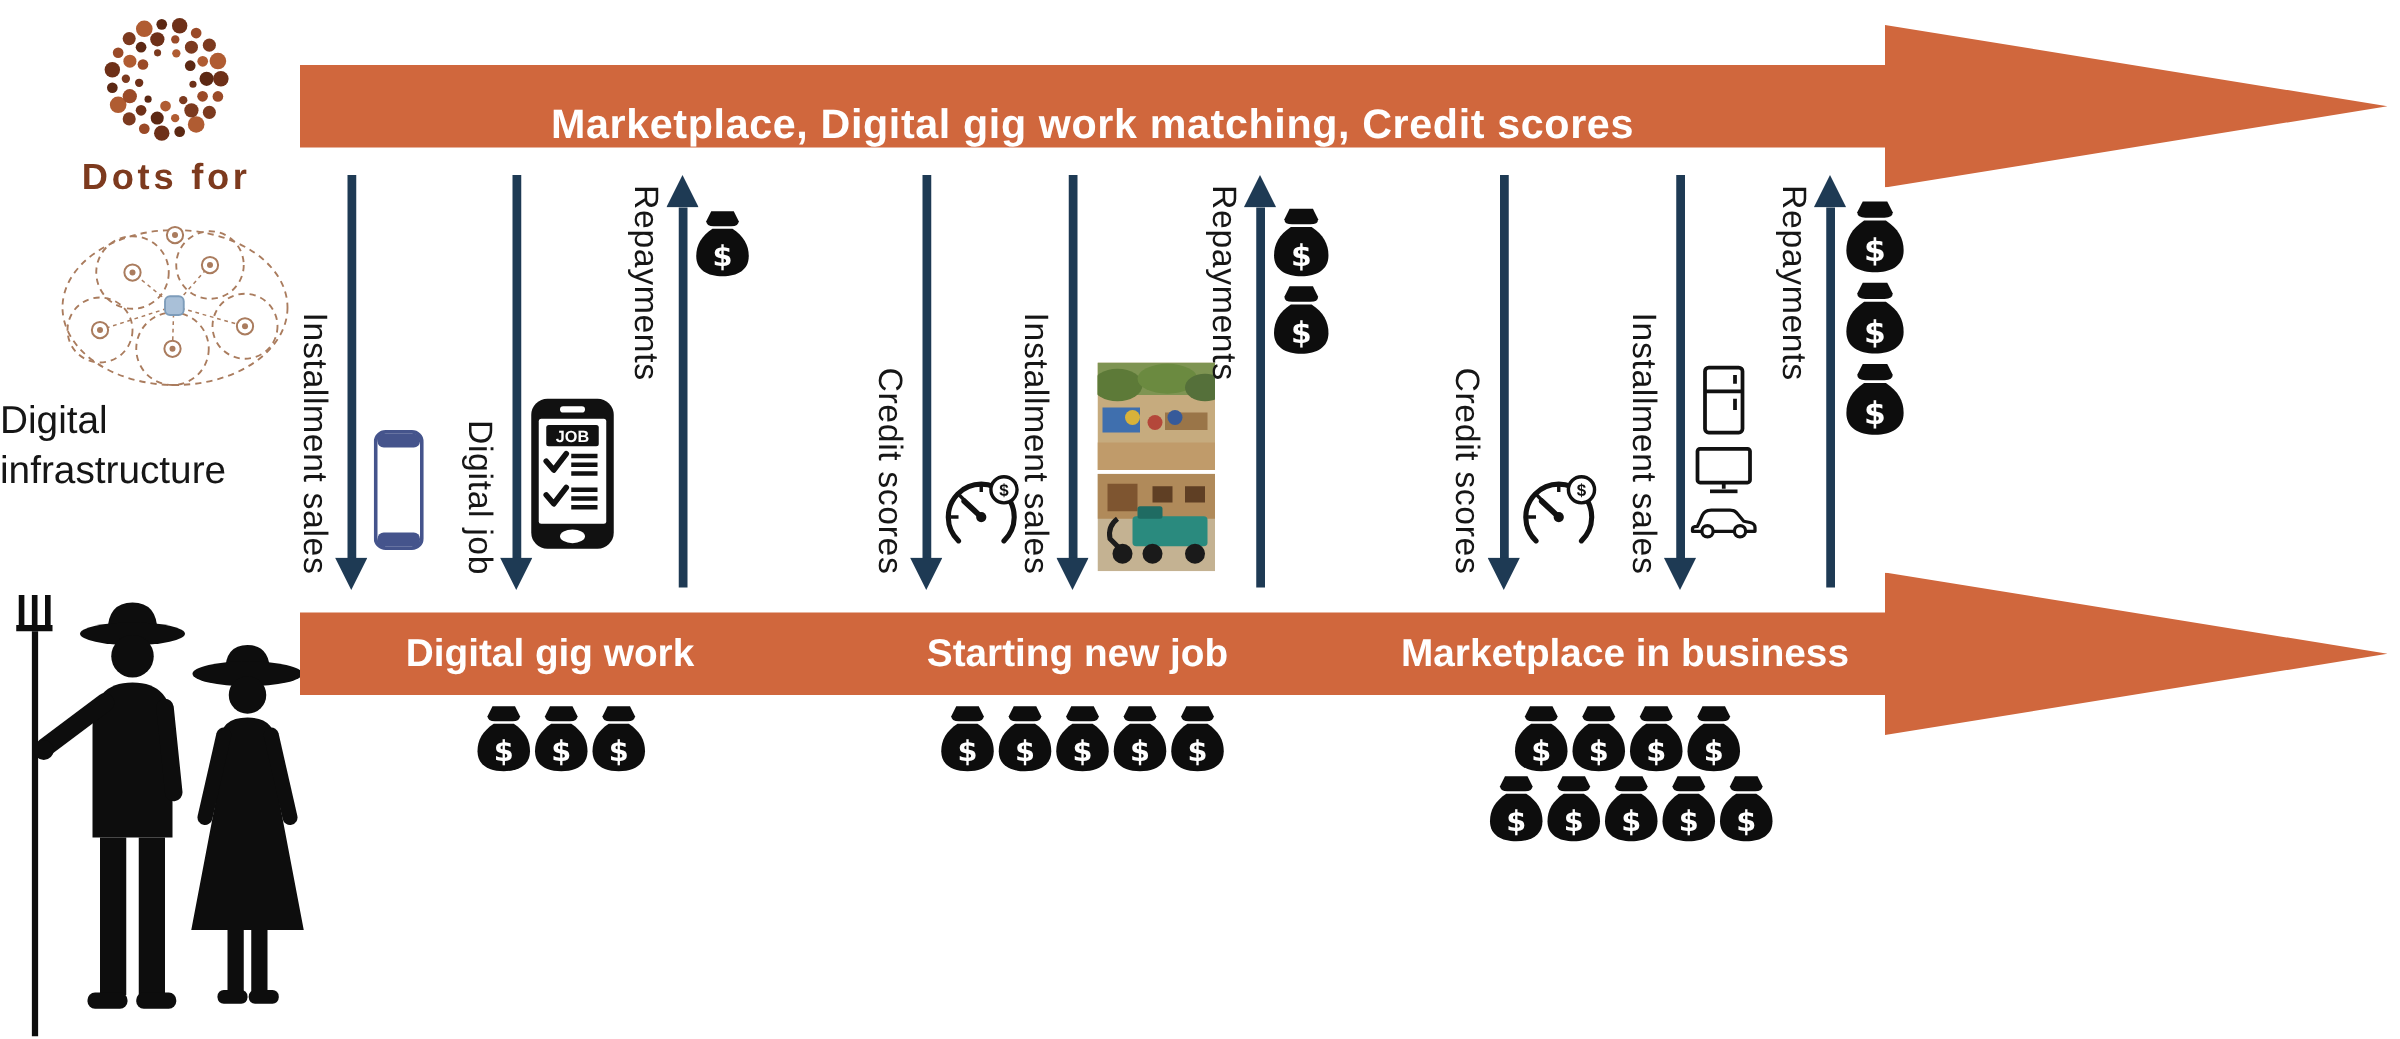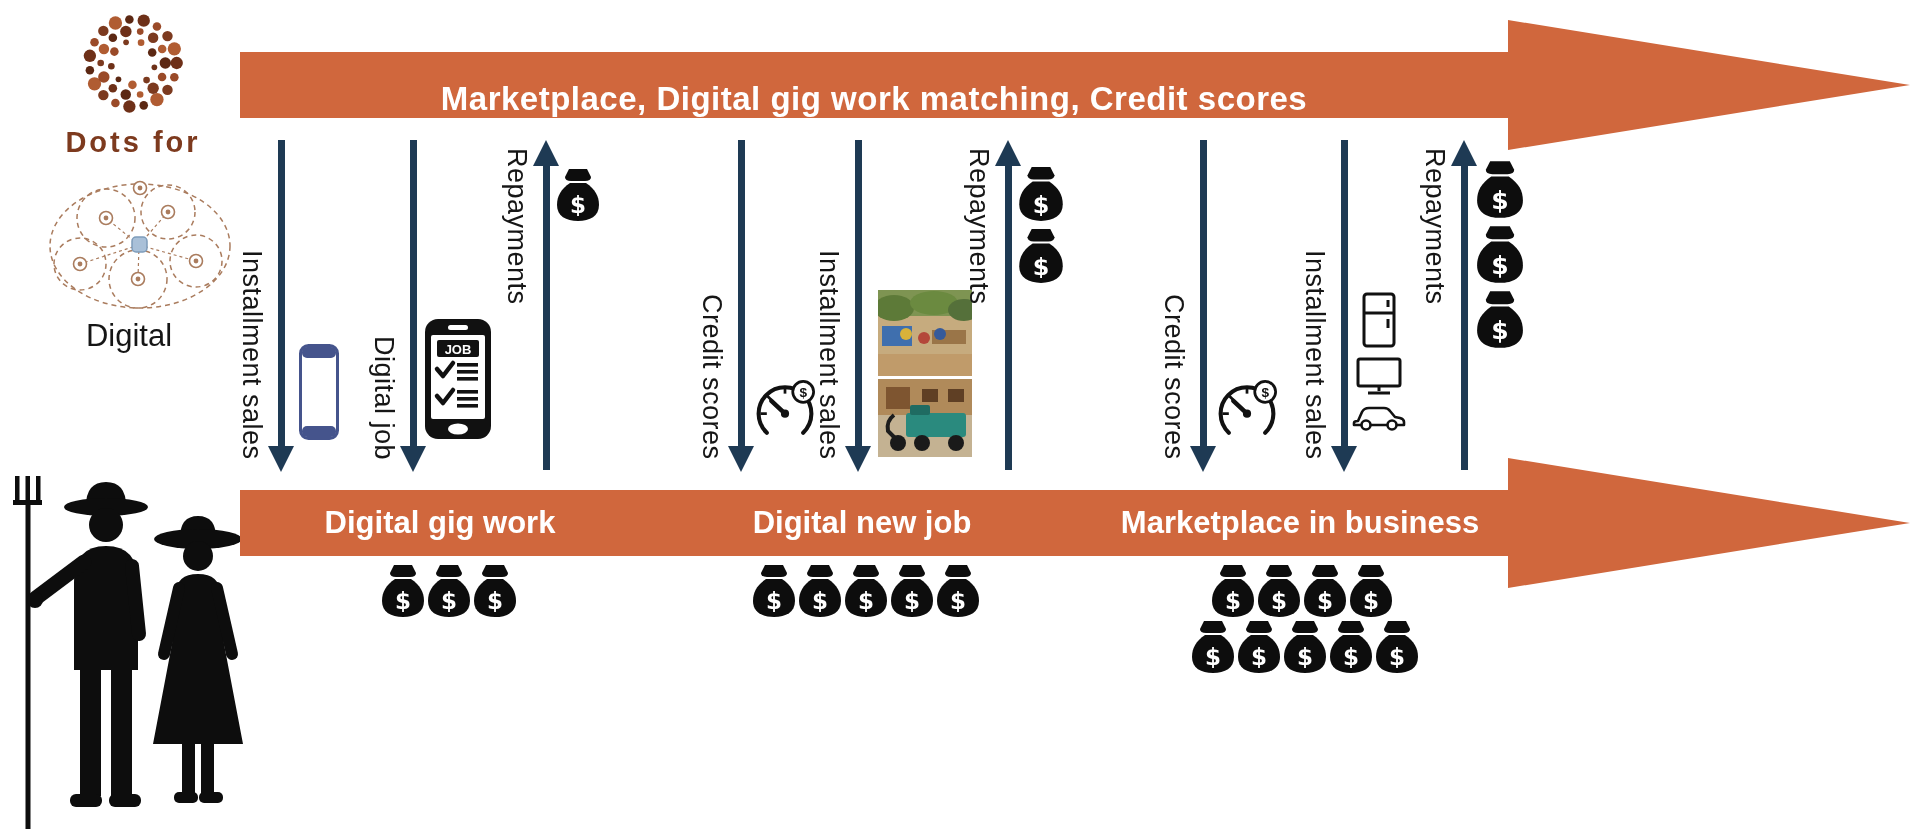--- a/index.html
+++ b/index.html
@@ -30,21 +30,21 @@
   .vlabel{position:absolute;top:148px;height:312px;writing-mode:vertical-rl;text-orientation:mixed;
     font-size:27px;line-height:1.15;color:var(--ink);white-space:nowrap;letter-spacing:.5px;}
   .vlabel.down{text-align:end;}
   .vlabel.up{text-align:start;}
   .bag-row{position:absolute;display:flex;gap:2px;}
   .bag-col{position:absolute;display:flex;flex-direction:column;gap:6px;align-items:center;}
   .goods-col{position:absolute;display:flex;flex-direction:column;gap:9px;align-items:center;}
   .photo-col{position:absolute;display:flex;flex-direction:column;gap:3px;}
   .logo-text{position:absolute;left:56px;top:126px;width:154px;text-align:center;font-size:29px;
     font-weight:bold;color:var(--logo-brown);letter-spacing:3px;}
-  .infra-label{position:absolute;left:0;top:316px;width:258px;text-align:center;font-size:31px;
+  .infra-label{position:absolute;left:0;top:316px;width:258px;font-size:31px;
     color:var(--ink);line-height:1.28;}
 </style>
 </head>
 <body>
 
 <div class="canvas">
 
   <svg class="abs" style="left:76px;top:6px" width="114" height="114" viewBox="0 0 120 120" id="dots-logo">
       <circle cx="106.0" cy="60.0" r="6.5" fill="#6e3018"></circle>
       <circle cx="103.5" cy="74.9" r="4.5" fill="#9a4a28"></circle>
@@ -119,20 +119,21 @@
       <circle cx="34" cy="88" r="6.5" fill="#fff" stroke="#aa7c5e" stroke-width="1.6"></circle>
         <circle cx="34" cy="88" r="2.4" fill="#aa7c5e"></circle>
       <circle cx="94" cy="12" r="6.5" fill="#fff" stroke="#aa7c5e" stroke-width="1.6"></circle>
         <circle cx="94" cy="12" r="2.4" fill="#aa7c5e"></circle>
       <rect x="86" y="61" width="15" height="15" rx="4" fill="#a9c0d8" stroke="#7d9cba" stroke-width="1.5"></rect>
     </g>
   </svg>
 
   <div class="infra-label">
     <div>Digital</div>
+    <div>infrastructure</div>
   </div>
 
   <svg class="abs" style="left:10px;top:472px" width="242" height="360" viewBox="0 0 242 360">
     <g fill="#0d0d0d">
       <rect x="5" y="4" width="4.5" height="26"></rect>
       <rect x="15.5" y="4" width="4.5" height="26"></rect>
       <rect x="26" y="4" width="4.5" height="26"></rect>
       <rect x="3" y="28" width="29" height="5"></rect>
       <rect x="15.5" y="33" width="5" height="324"></rect>
       <path d="M76 34 Q76 10 96 10 Q116 10 116 34 Z"></path>
@@ -159,21 +160,21 @@
     </g>
   </svg>
 
   <div class="harrow top">
     <span class="harrow-label">Marketplace, Digital gig work matching, Credit scores</span>
   </div>
   <div class="harrow-head top"></div>
 
   <div class="harrow bottom">
     <span class="stage-label" style="left:200px">Digital gig work</span>
-    <span class="stage-label" style="left:622px">Digital new job</span>
+    <span class="stage-label" style="left:622px">Starting new job</span>
     <span class="stage-label" style="left:1060px">Marketplace in business</span>
   </div>
   <div class="harrow-head bottom"></div>
 
   <div class="vlabel down" style="left:236px">Installment sales</div>
   <div class="vline" style="left:278px;top:140px;height:308px"></div>
   <div class="vhead down" style="left:268px;top:446px"></div>
   <svg class="abs" style="left:299px;top:344px" width="40" height="96" viewBox="0 0 40 96">
     <rect x="1.5" y="1.5" width="37" height="93" rx="8" fill="#fff" stroke="#45548c" stroke-width="3"></rect>
     <rect x="3" y="3" width="34" height="11" rx="5" fill="#45548c"></rect>

